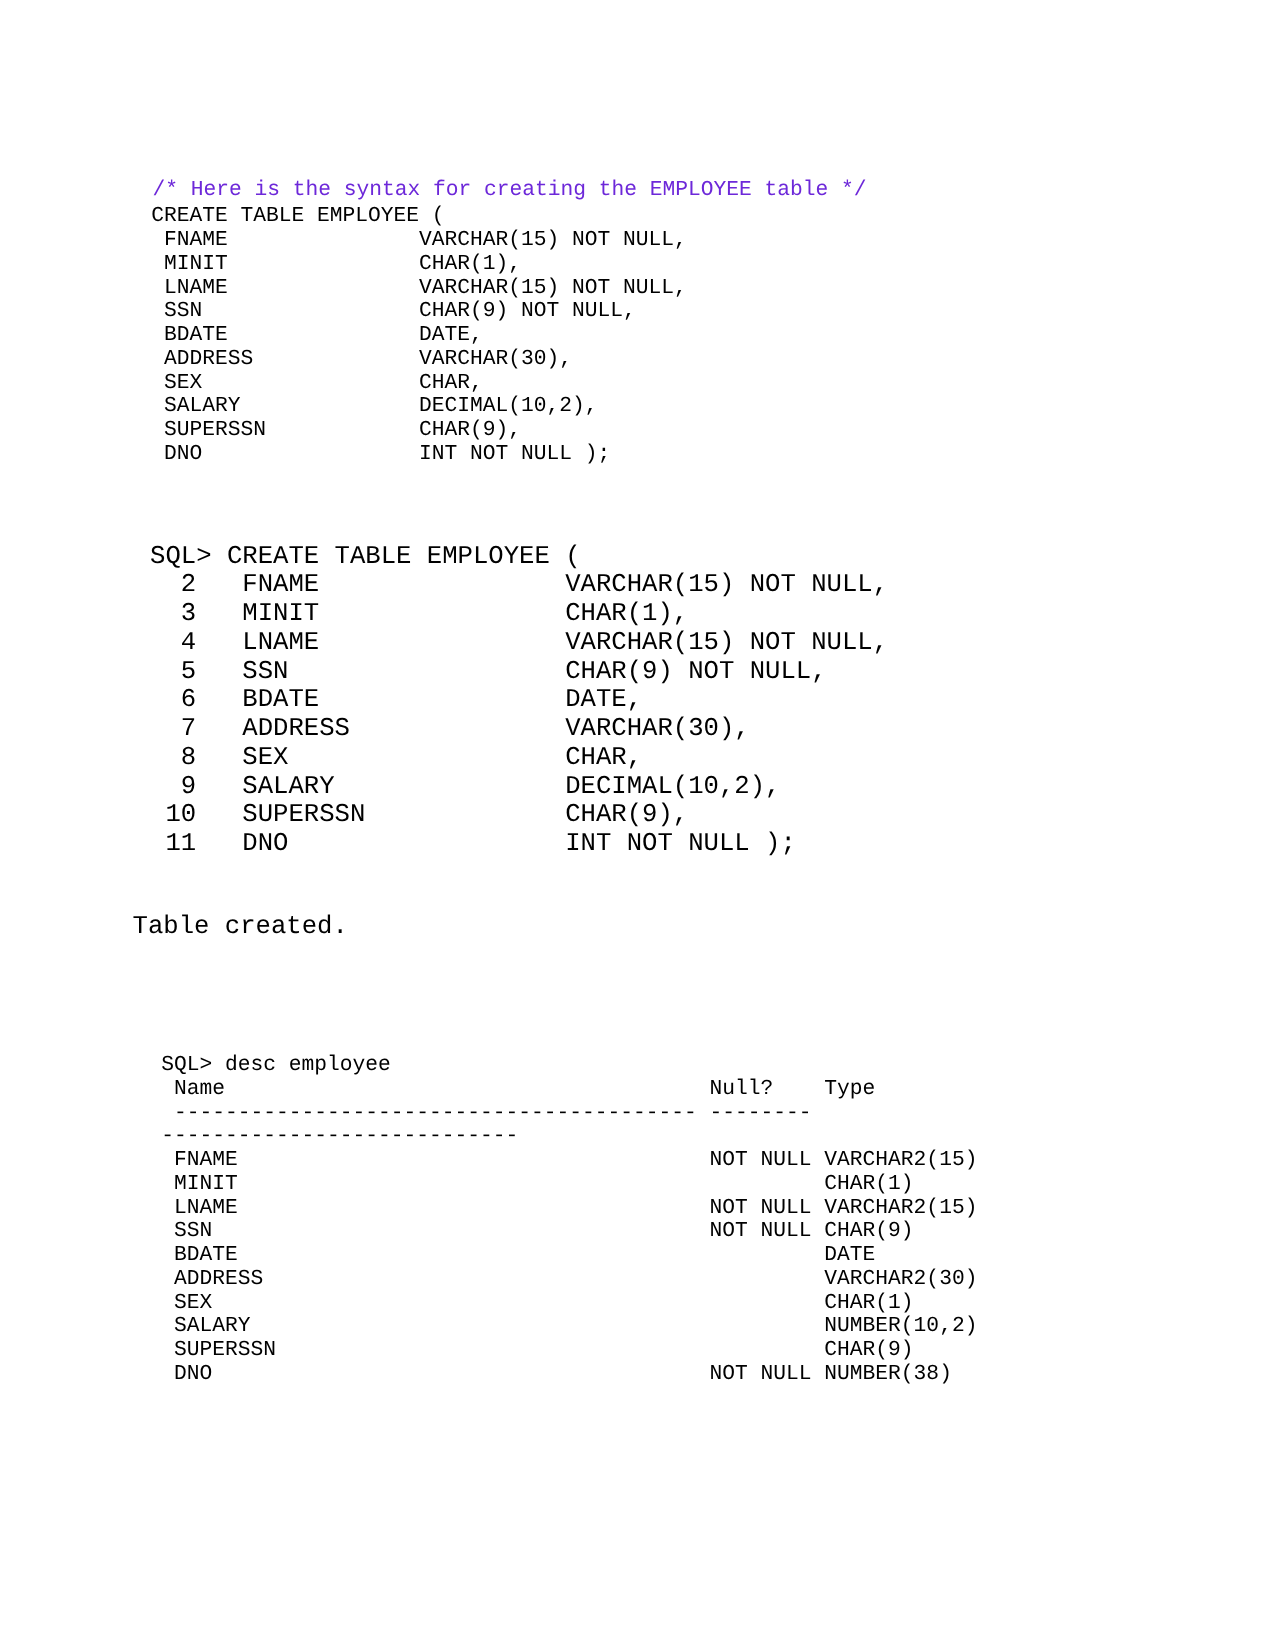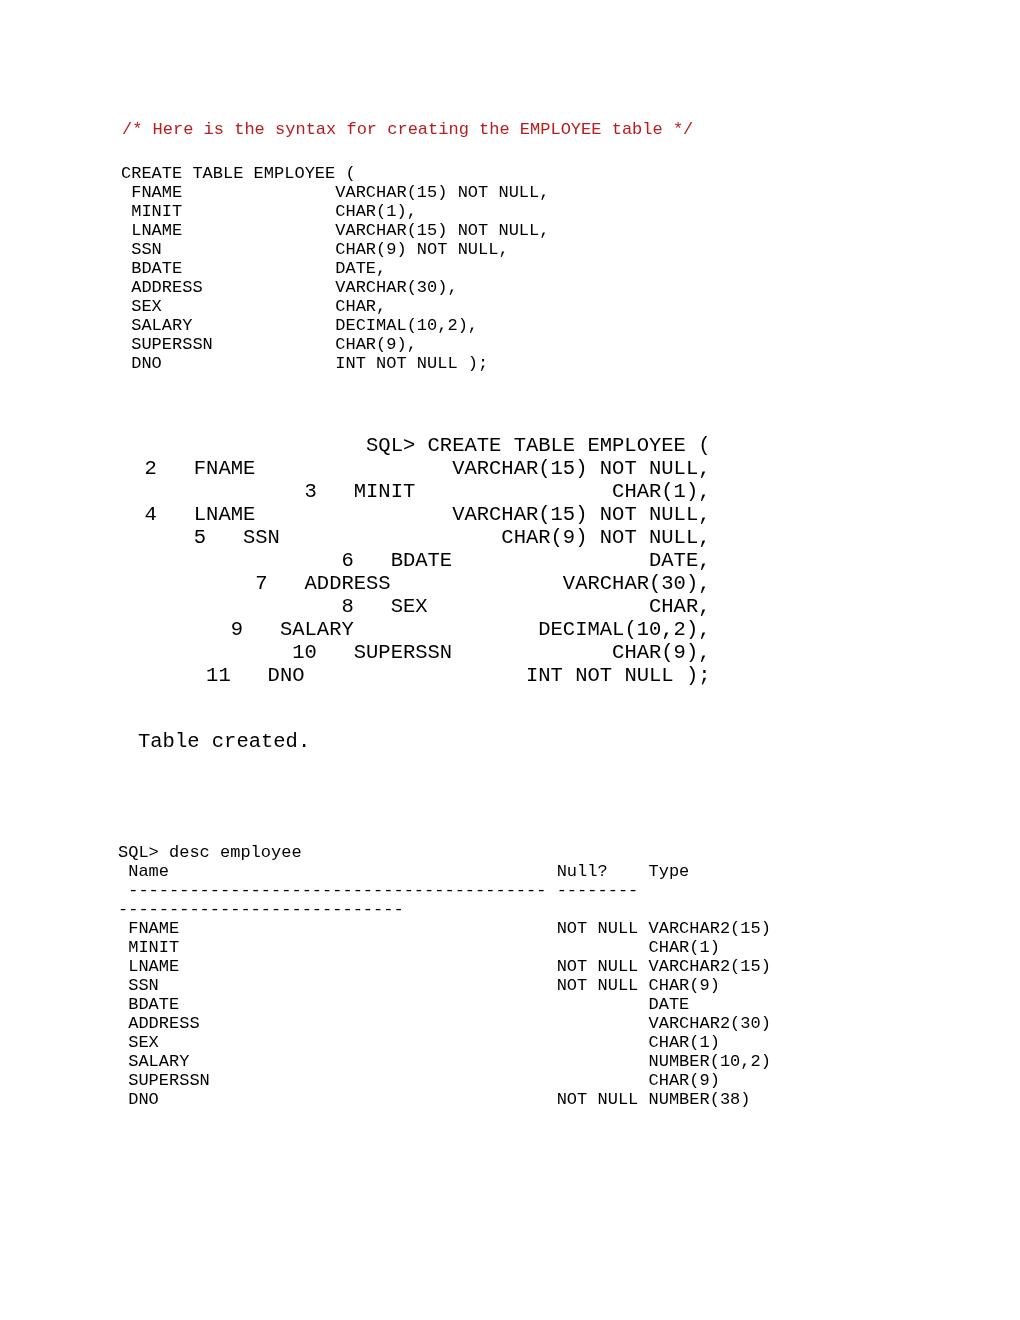--- a/index.html
+++ b/index.html
@@ -37,34 +37,34 @@
   .small {
     font-size: 17px;
     line-height: 19px;
     letter-spacing: 0px;
   }
   
   .large {
     font-size: 20.5px;
     line-height: 23px;
     letter-spacing: 0px;
-    text-align: right;
   }
 
   .comment {
-    color: #b91c1c;
+    color: #6d28d9;
+    margin-top: 23px;
   }
 
   
   #comment-create { left: 122px; top: 120px; }
   #create-block   { left: 121px; top: 164px; }
   #session-block  { left: 120px; top: 434px; }
-  #table-created  { left: 138px; top: 730px; }
+  #table-created  { left: 106px; top: 730px; }
   #comment-desc   { left: 122px; top: 797px; }
-  #desc-block     { left: 118px; top: 843px; }
+  #desc-block     { left: 129px; top: 843px; }
 
   .line { display: block; min-height: 1px; }
 </style>
 </head>
 <body>
 
 <div class="page">
 
   <pre class="block small comment" id="comment-create">/* Here is the syntax for creating the EMPLOYEE table */</pre>
 

